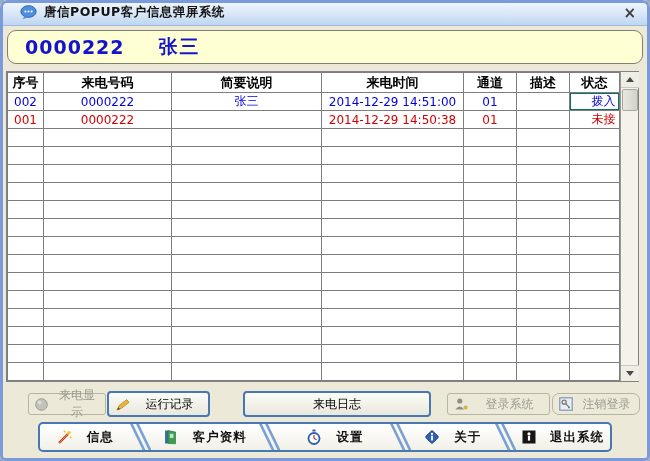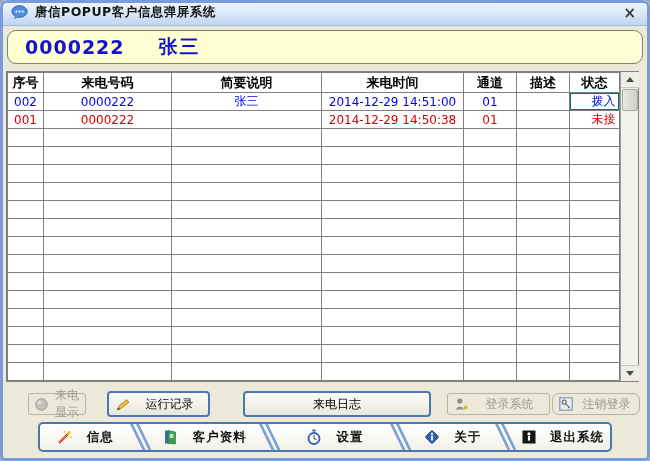--- a/index.html
+++ b/index.html
@@ -3,21 +3,21 @@
 <meta charset="utf-8">
 <style>
   * { margin:0; padding:0; box-sizing:border-box; }
   html,body { background:#9aa7b8; font-family:"DejaVu Sans","Liberation Sans",sans-serif; }
   .window{ position:relative; width:650px; height:461px; background:#ece9d8; overflow:hidden; border-radius:7px 7px 5px 5px; }
   .window-border{ position:absolute; inset:0; border:3px solid #7a9ad9; border-radius:7px 7px 5px 5px; pointer-events:none; z-index:40; }
 
   
   .titlebar{ position:absolute; left:0; top:0; width:650px; height:26px;
     background:linear-gradient(#f4f9fe, #d9e7f8 55%, #bfd6f1);
-    border-bottom:1px solid #9db9dd; display:flex; align-items:center; padding:0 10px 0 11px;
+    border-bottom:1px solid #9db9dd; display:flex; align-items:center; padding:0 10px 0 20px;
     border-radius:7px 7px 0 0; }
   .titlebar .app-icon{ width:18px; height:16px; margin-right:6px; display:flex; }
   .titlebar .title-text{ font-size:12.5px; font-weight:bold; color:#141414; letter-spacing:0.5px; }
   .titlebar .close-btn{ margin-left:auto; font-size:15px; font-weight:bold; color:#3a3a3a; line-height:16px; padding:0 4px; cursor:default; }
 
   
   .banner{ position:absolute; left:7px; top:30px; width:636px; height:34px; background:#feffd2;
     border:1px solid #83836a; border-radius:9px; display:flex; align-items:center; padding-left:17px;
     box-shadow:inset 0 0 0 1px #fbfbe0; }
   .banner .num{ font-size:19px; font-weight:bold; color:#1414cc; letter-spacing:1px; }
@@ -42,21 +42,21 @@
   .tri-up{ width:0; height:0; border-left:4px solid transparent; border-right:4px solid transparent; border-bottom:5px solid #4a4a44; }
   .tri-down{ width:0; height:0; border-left:4px solid transparent; border-right:4px solid transparent; border-top:5px solid #4a4a44; }
   .scroll-thumb{ position:absolute; left:1px; top:17px; width:16px; height:22px; background:linear-gradient(90deg,#e8e8e2,#d2d2c8); border:1px solid #a8a89c; border-radius:2px; }
 
   
   .act-btn{ position:absolute; display:flex; align-items:center; font-size:12px; cursor:default; }
   .btn-disabled{ top:393px; height:22px; background:#ece9d8; border:1px solid #b6b5a5; border-radius:3px; color:#9b9b90; padding:0 6px; }
   .btn-enabled{ top:391px; height:26px; background:linear-gradient(#fcfcf9,#e9e8dd); border:2px solid #4878b0; border-radius:4px; color:#000; padding:0 6px; }
   .act-btn .ic{ display:flex; margin-right:7px; }
   .act-btn .lbl{ flex:1; text-align:center; }
-  #btn-caller-display{ left:28px; width:58px; }
+  #btn-caller-display{ left:28px; width:78px; }
   #btn-run-log{ left:107px; width:103px; }
   #btn-call-log{ left:243px; width:188px; justify-content:center; }
   #btn-login{ left:447px; width:103px; }
   #btn-logout{ left:552px; width:88px;border-radius:7px; }
 
   
   .toolbar{ position:absolute; left:38px; top:422px; width:574px; height:30px;
     background:linear-gradient(#ffffff,#f1f0e8); border:2px solid #4878b0; border-radius:5px;
     display:flex; align-items:stretch; overflow:hidden; }
   .tb-item{ display:flex; align-items:center; justify-content:center; cursor:default; }

